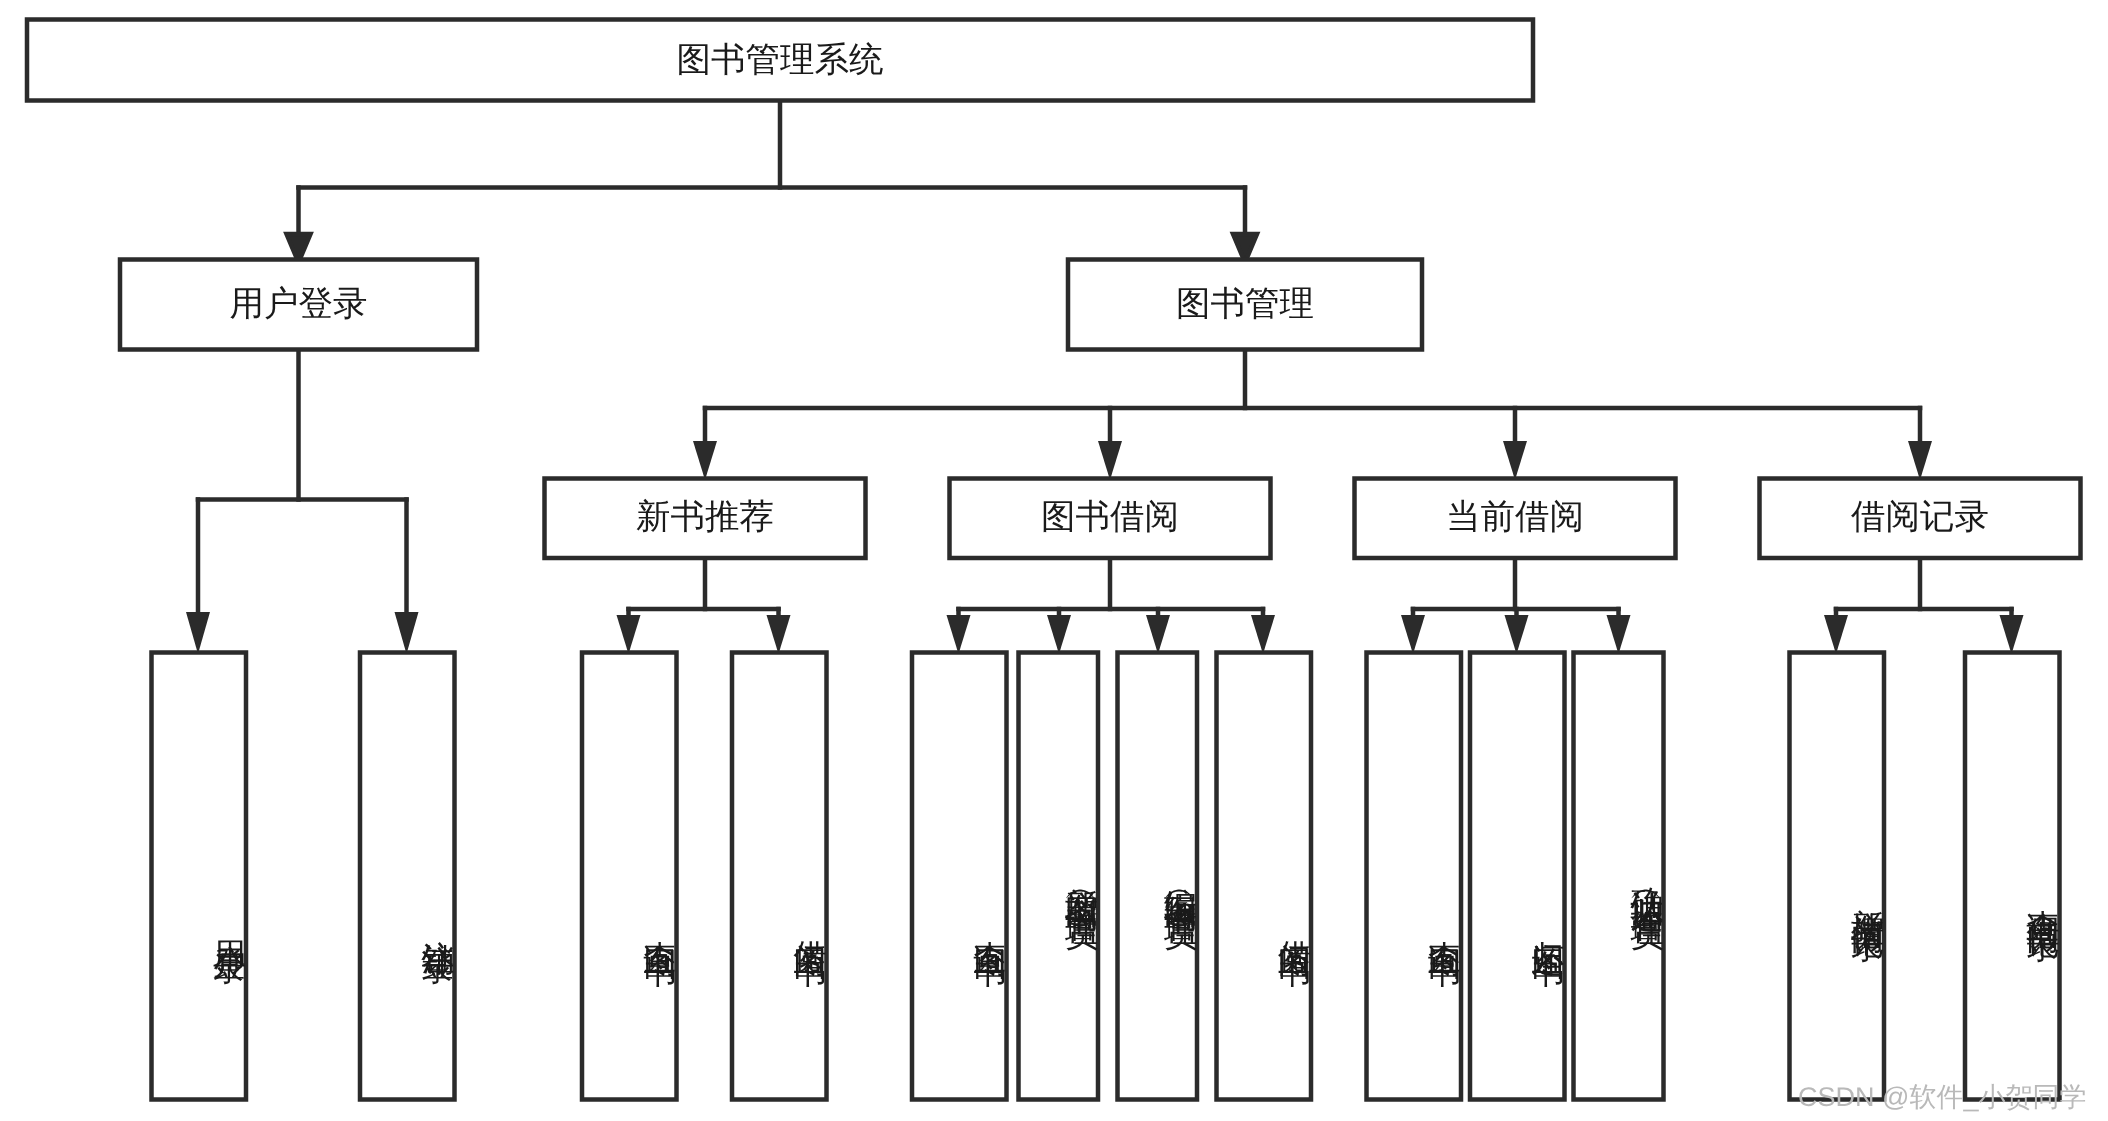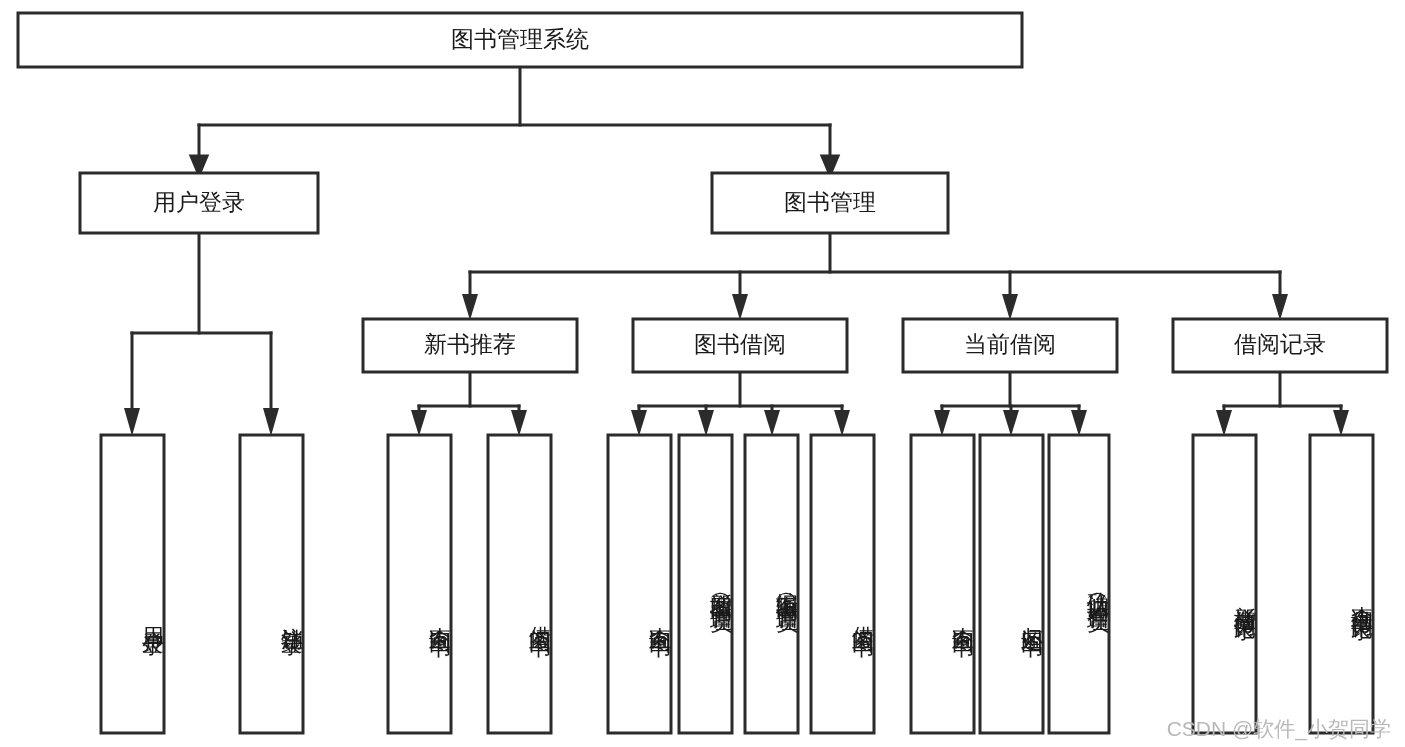--- a/index.html
+++ b/index.html
@@ -26,21 +26,21 @@
     letter-spacing:3px;
     white-space:nowrap;
     display:flex;
     align-items:flex-start;
     justify-content:center;
     pointer-events:none;
   }
   .watermark{
     position:absolute;right:14px;bottom:4px;
     font-family:"Liberation Sans","DejaVu Sans",sans-serif;
-    font-size:21px;color:#b9b9b9;white-space:nowrap;
+    font-size:18px;color:#b9b9b9;white-space:nowrap;
   }
 </style>
 </head>
 <body>
 
 <div id="stage">
 
   <svg class="diagram" viewBox="0 0 1405 747">
 
     <g>

